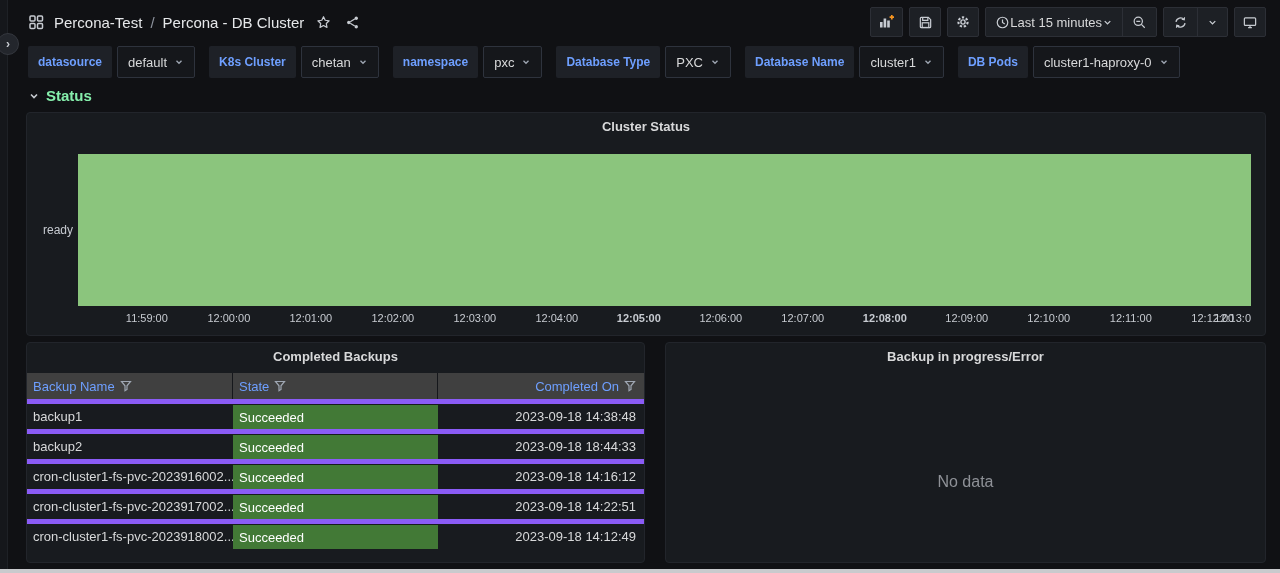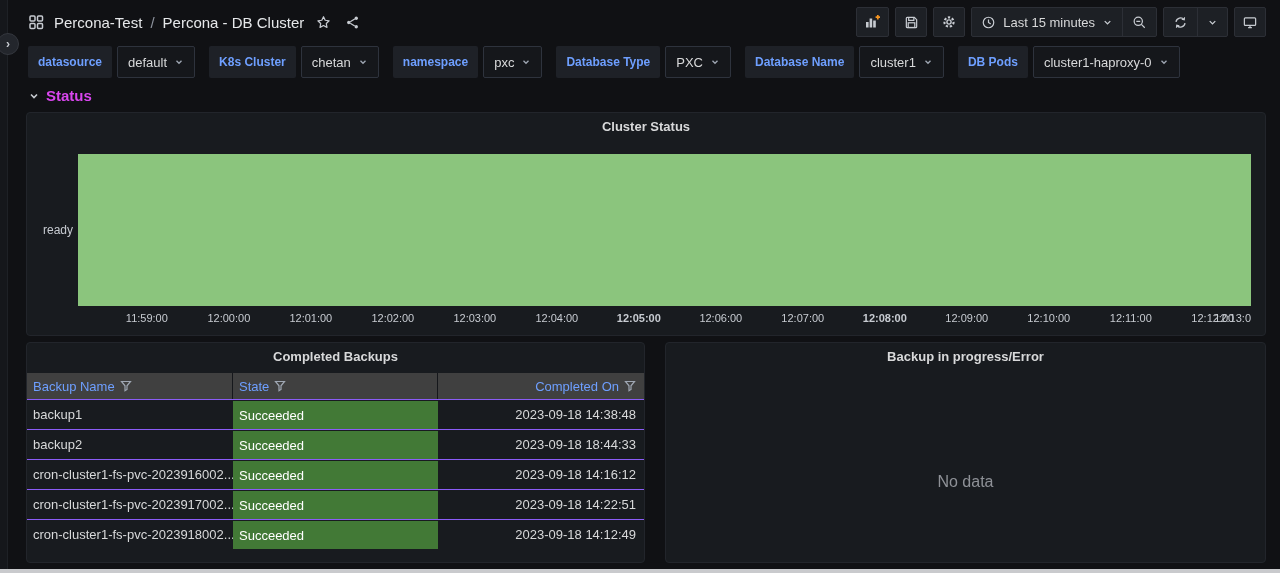--- a/index.html
+++ b/index.html
@@ -39,39 +39,39 @@
   .breadcrumb .crumb{color:#e6e8ea;}
   .breadcrumb .sep{color:#8e949e;}
   .hdr-icon-btn{background:none;border:none;padding:2px;cursor:pointer;display:flex;align-items:center;}
   .toolbar{margin-left:auto;display:flex;align-items:center;gap:6px;}
   .tool-btn{
     height:30px;min-width:32px;padding:0 7px;border-radius:2px;cursor:pointer;
     background:var(--btn-bg);border:1px solid var(--btn-border);
     display:flex;align-items:center;justify-content:center;gap:6px;color:#c7cbd1;
   }
   .tool-group{display:flex;align-items:stretch;height:30px;border-radius:2px;overflow:hidden;border:1px solid var(--btn-border);background:var(--btn-bg);}
-  .tool-group .seg{display:flex;align-items:center;gap:7px;padding:0 9px;cursor:pointer;color:#c7cbd1;}
+  .tool-group .seg{display:flex;align-items:center;padding:0 9px;cursor:pointer;color:#c7cbd1;}
   .tool-group .seg + .seg{border-left:1px solid var(--btn-border);}
   .time-label{font-size:13px;color:#d8d9da;white-space:nowrap;}
 
   
   .variables{margin:2px 14px 0 28px;display:flex;align-items:flex-start;flex-wrap:nowrap;}
   .var-group{display:flex;align-items:center;margin-right:14px;}
   .var-label{
     height:32px;display:flex;align-items:center;padding:0 10px;border-radius:2px;
     background:#1e2127;color:var(--accent-blue);font-weight:bold;font-size:12px;cursor:pointer;white-space:nowrap;
   }
   .var-value{
     height:32px;display:flex;align-items:center;gap:7px;margin-left:5px;padding:0 10px;border-radius:2px;
     background:#15171b;border:1px solid #2e333d;color:#d8d9da;font-size:13px;cursor:pointer;white-space:nowrap;
   }
 
   
   .section-header{margin:9px 0 8px 28px;display:flex;align-items:center;gap:6px;cursor:pointer;}
-  .section-header .title{font-size:15px;font-weight:bold;color:#d946ef;}
+  .section-header .title{font-size:15px;font-weight:bold;color:#86efac;}
 
   
   .panel{background:var(--panel-bg);border:1px solid var(--panel-border);border-radius:4px;position:relative;}
   .panel-title{
     text-align:center;font-size:13px;font-weight:bold;color:#d8d9da;
     padding-top:6px;line-height:16px;cursor:pointer;white-space:nowrap;
   }
   .cluster-panel{margin-left:26px;width:1240px;height:224px;}
   .plot-area{position:absolute;left:51px;right:14px;top:41px;height:152px;}
   .state-bar{position:absolute;inset:0;background:var(--timeline-green);}
@@ -81,21 +81,21 @@
 
   .panels-row{margin:6px 14px 0 26px;display:flex;gap:20px;}
   .backups-panel{width:619px;height:221px;display:flex;flex-direction:column;}
   .progress-panel{flex:1;height:221px;}
 
   
   .table{margin-top:8px;flex:1;overflow:hidden;}
   .t-head{display:grid;grid-template-columns:206px 205px 1fr;height:26px;background:#404040;}
   .t-head .th{display:flex;align-items:center;gap:5px;padding:0 6px;color:var(--accent-blue);font-size:13px;cursor:pointer;border-right:1px solid #15171b;}
   .t-head .th:last-child{justify-content:flex-end;border-right:none;padding-right:8px;}
-  .t-row{display:grid;grid-template-columns:206px 205px 1fr;height:30px;border-top:1px solid #8b5cf6;}
+  .t-row{display:grid;grid-template-columns:206px 205px 1fr;height:30px;border-top:5px solid #8b5cf6;}
   .t-row .td{display:flex;align-items:center;padding:0 6px;overflow:hidden;white-space:nowrap;font-size:13px;color:#d8d9da;}
   .t-row .td.state{background:var(--state-cell-green);color:#ffffff;border-top:1px solid #181b1f;}
   .t-row .td.completed{justify-content:flex-end;padding-right:8px;}
 
   .no-data{position:absolute;left:0;right:0;top:130px;text-align:center;color:#8e9197;font-size:16px;}
 
   
   .bottom-strip{position:absolute;left:0;right:0;bottom:0;height:4px;background:#c9cacd;z-index:7;}
 </style>
 </head>

